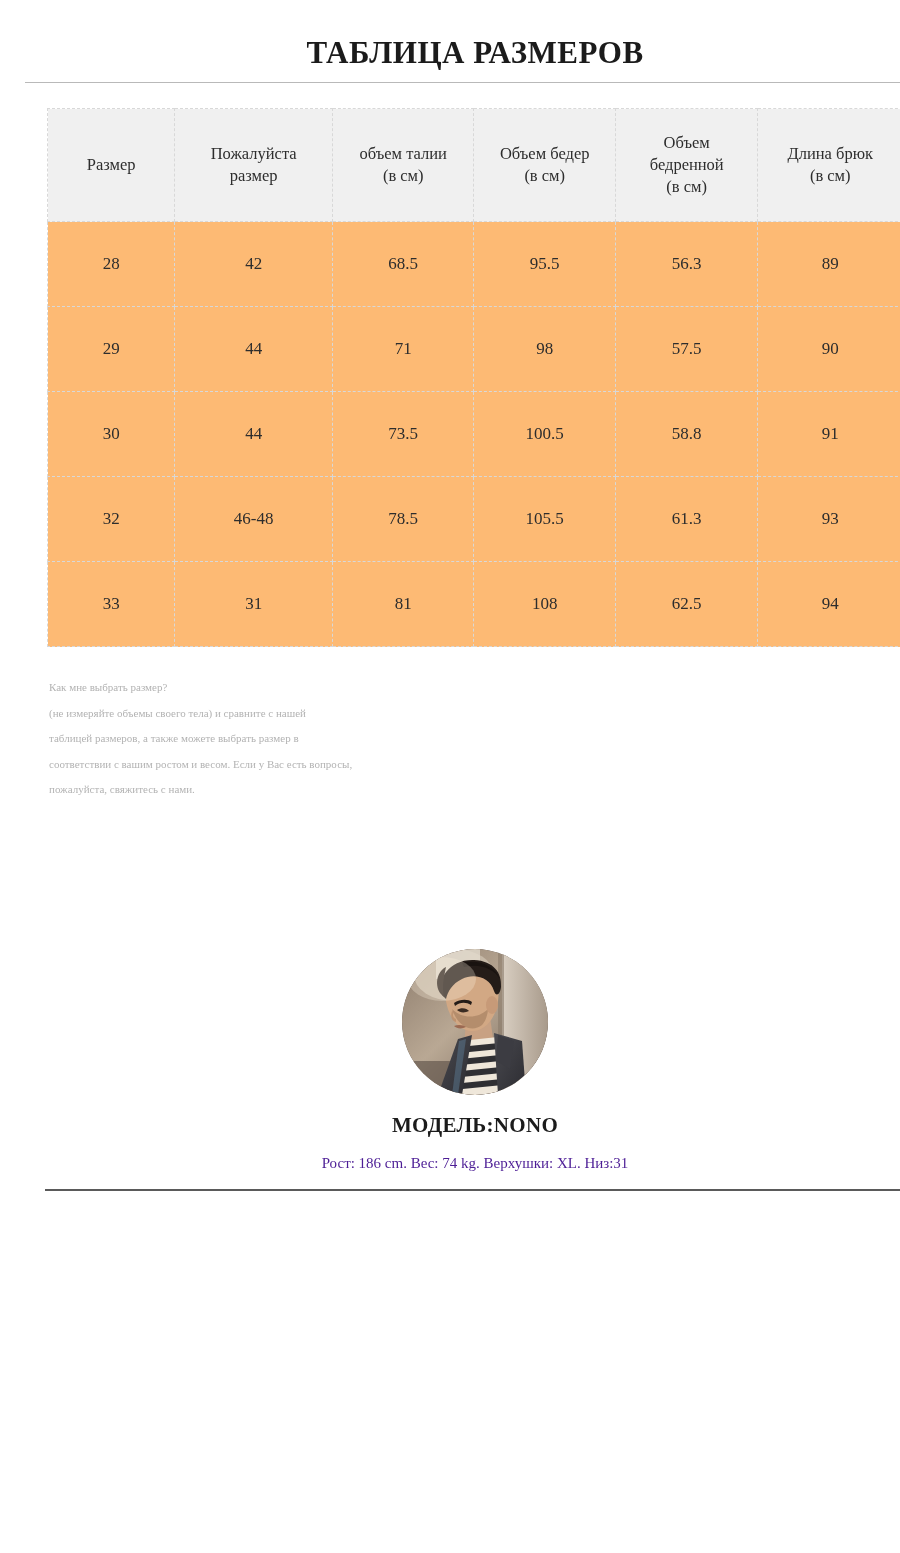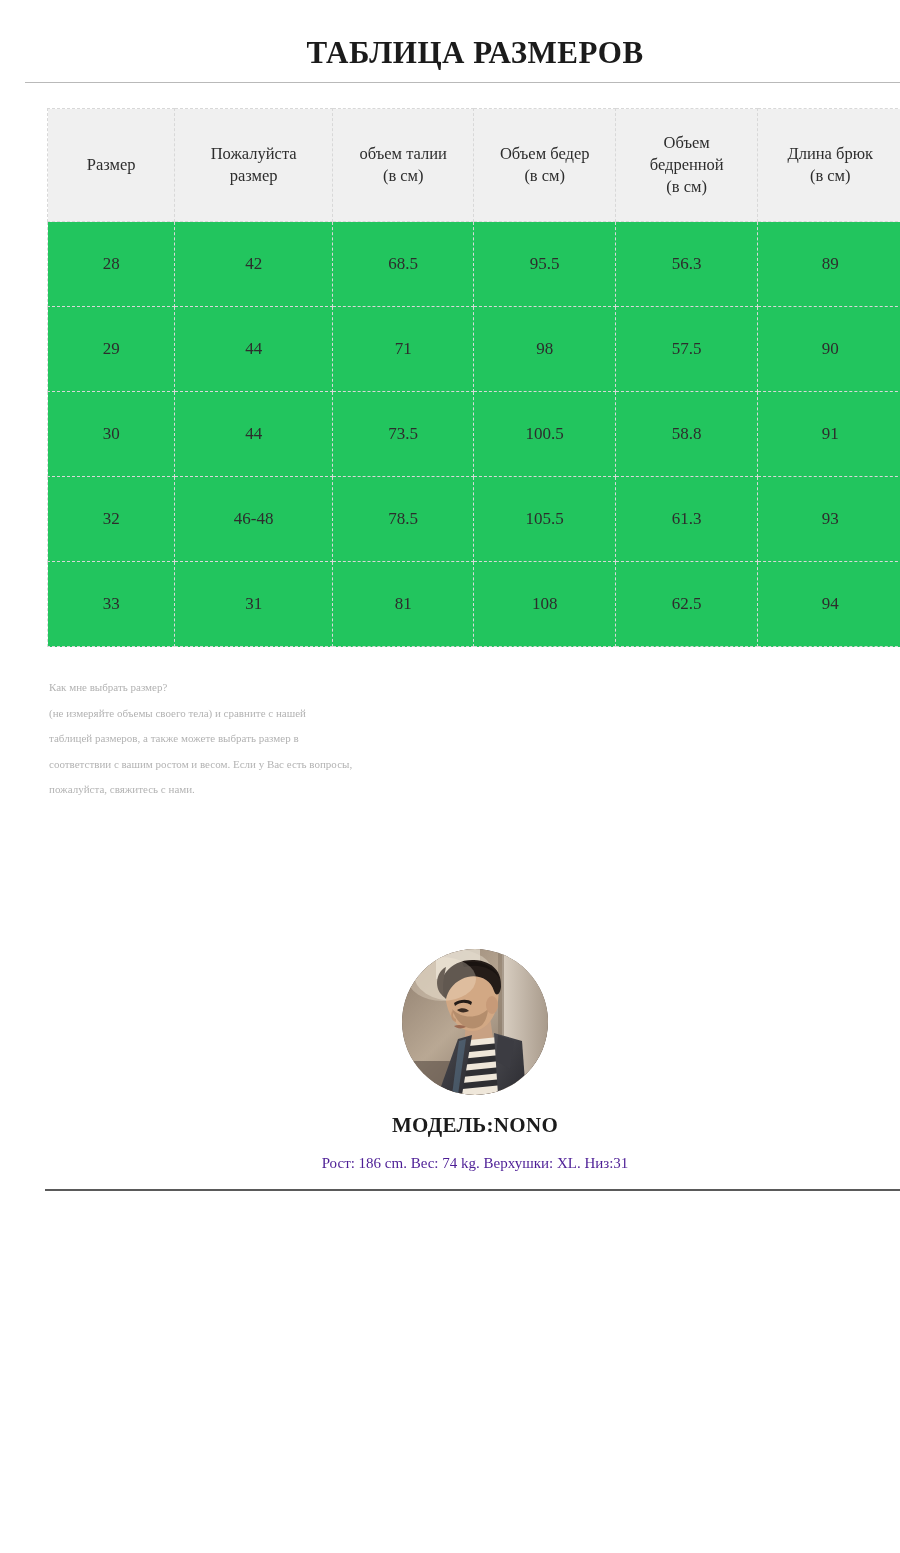--- a/index.html
+++ b/index.html
@@ -84,21 +84,21 @@
   table.size-table thead th {
     background: #f0f0f0;
     height: 104px;
     font-size: 16.5px;
     line-height: 1.35;
     padding: 4px 6px;
   }
   table.size-table tbody td {
     height: 80px;
     font-size: 17px;
-    background: #22c55e;
+    background: #fdba74;
     padding: 2px 4px;
   }
   
   col.c0 { width: 126px; }
   col.c1 { width: 156px; }
   col.c2 { width: 140px; }
   col.c3 { width: 140px; }
   col.c4 { width: 141px; }
   col.c5 { width: 143px; }
 

